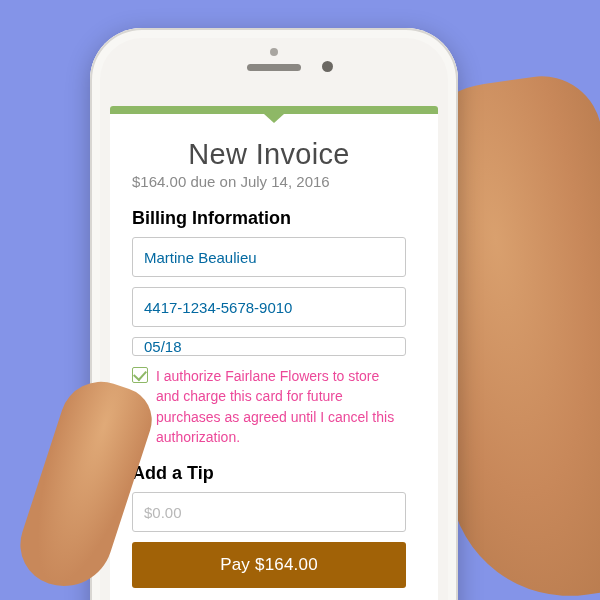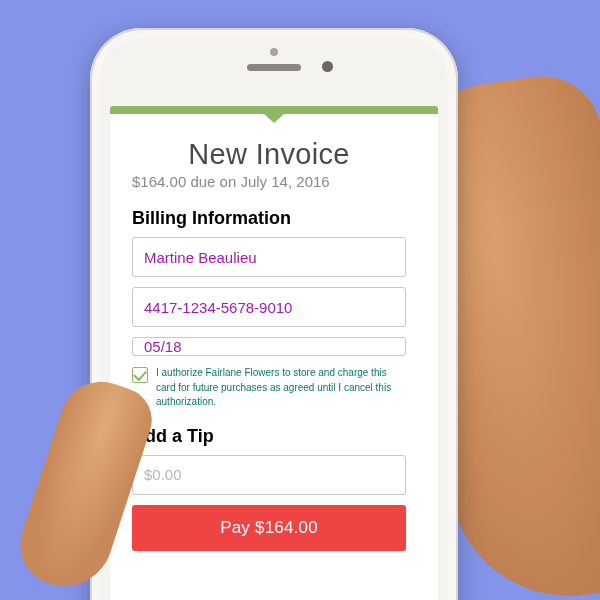--- a/index.html
+++ b/index.html
@@ -123,21 +123,21 @@
     color: #000000;
     margin-bottom: 8px;
   }
   .field {
     width: 100%;
     height: 40px;
     border: 1px solid #c8c8c8;
     border-radius: 3px;
     padding: 0 11px;
     font-size: 15px;
-    color: #a21caf;
+    color: #0369a1;
     font-family: inherit;
     margin-bottom: 10px;
     background: #fff;
   }
   .field::placeholder { color: #b8b8b8; }
   .row3 {
     display: flex;
     gap: 10px;
     margin-bottom: 10px;
     flex-direction: column;
@@ -164,28 +164,28 @@
     position: absolute;
     left: 3px;
     top: 0px;
     width: 6px;
     height: 10px;
     border: solid #8eb866;
     border-width: 0 2px 2px 0;
     transform: rotate(42deg);
   }
   .consent-text {
-    font-size: 10px;
-    color: #0f766e;
+    font-size: 14px;
+    color: #ec4899;
     line-height: 1.45;
   }
   .pay-btn {
     width: 100%;
     height: 46px;
-    background: #ef4444;
+    background: #a16207;
     color: #fff;
     border: none;
     border-radius: 3px;
     font-size: 17px;
     font-weight: 400;
     font-family: inherit;
     letter-spacing: 0.2px;
   }
 </style>
 </head>

